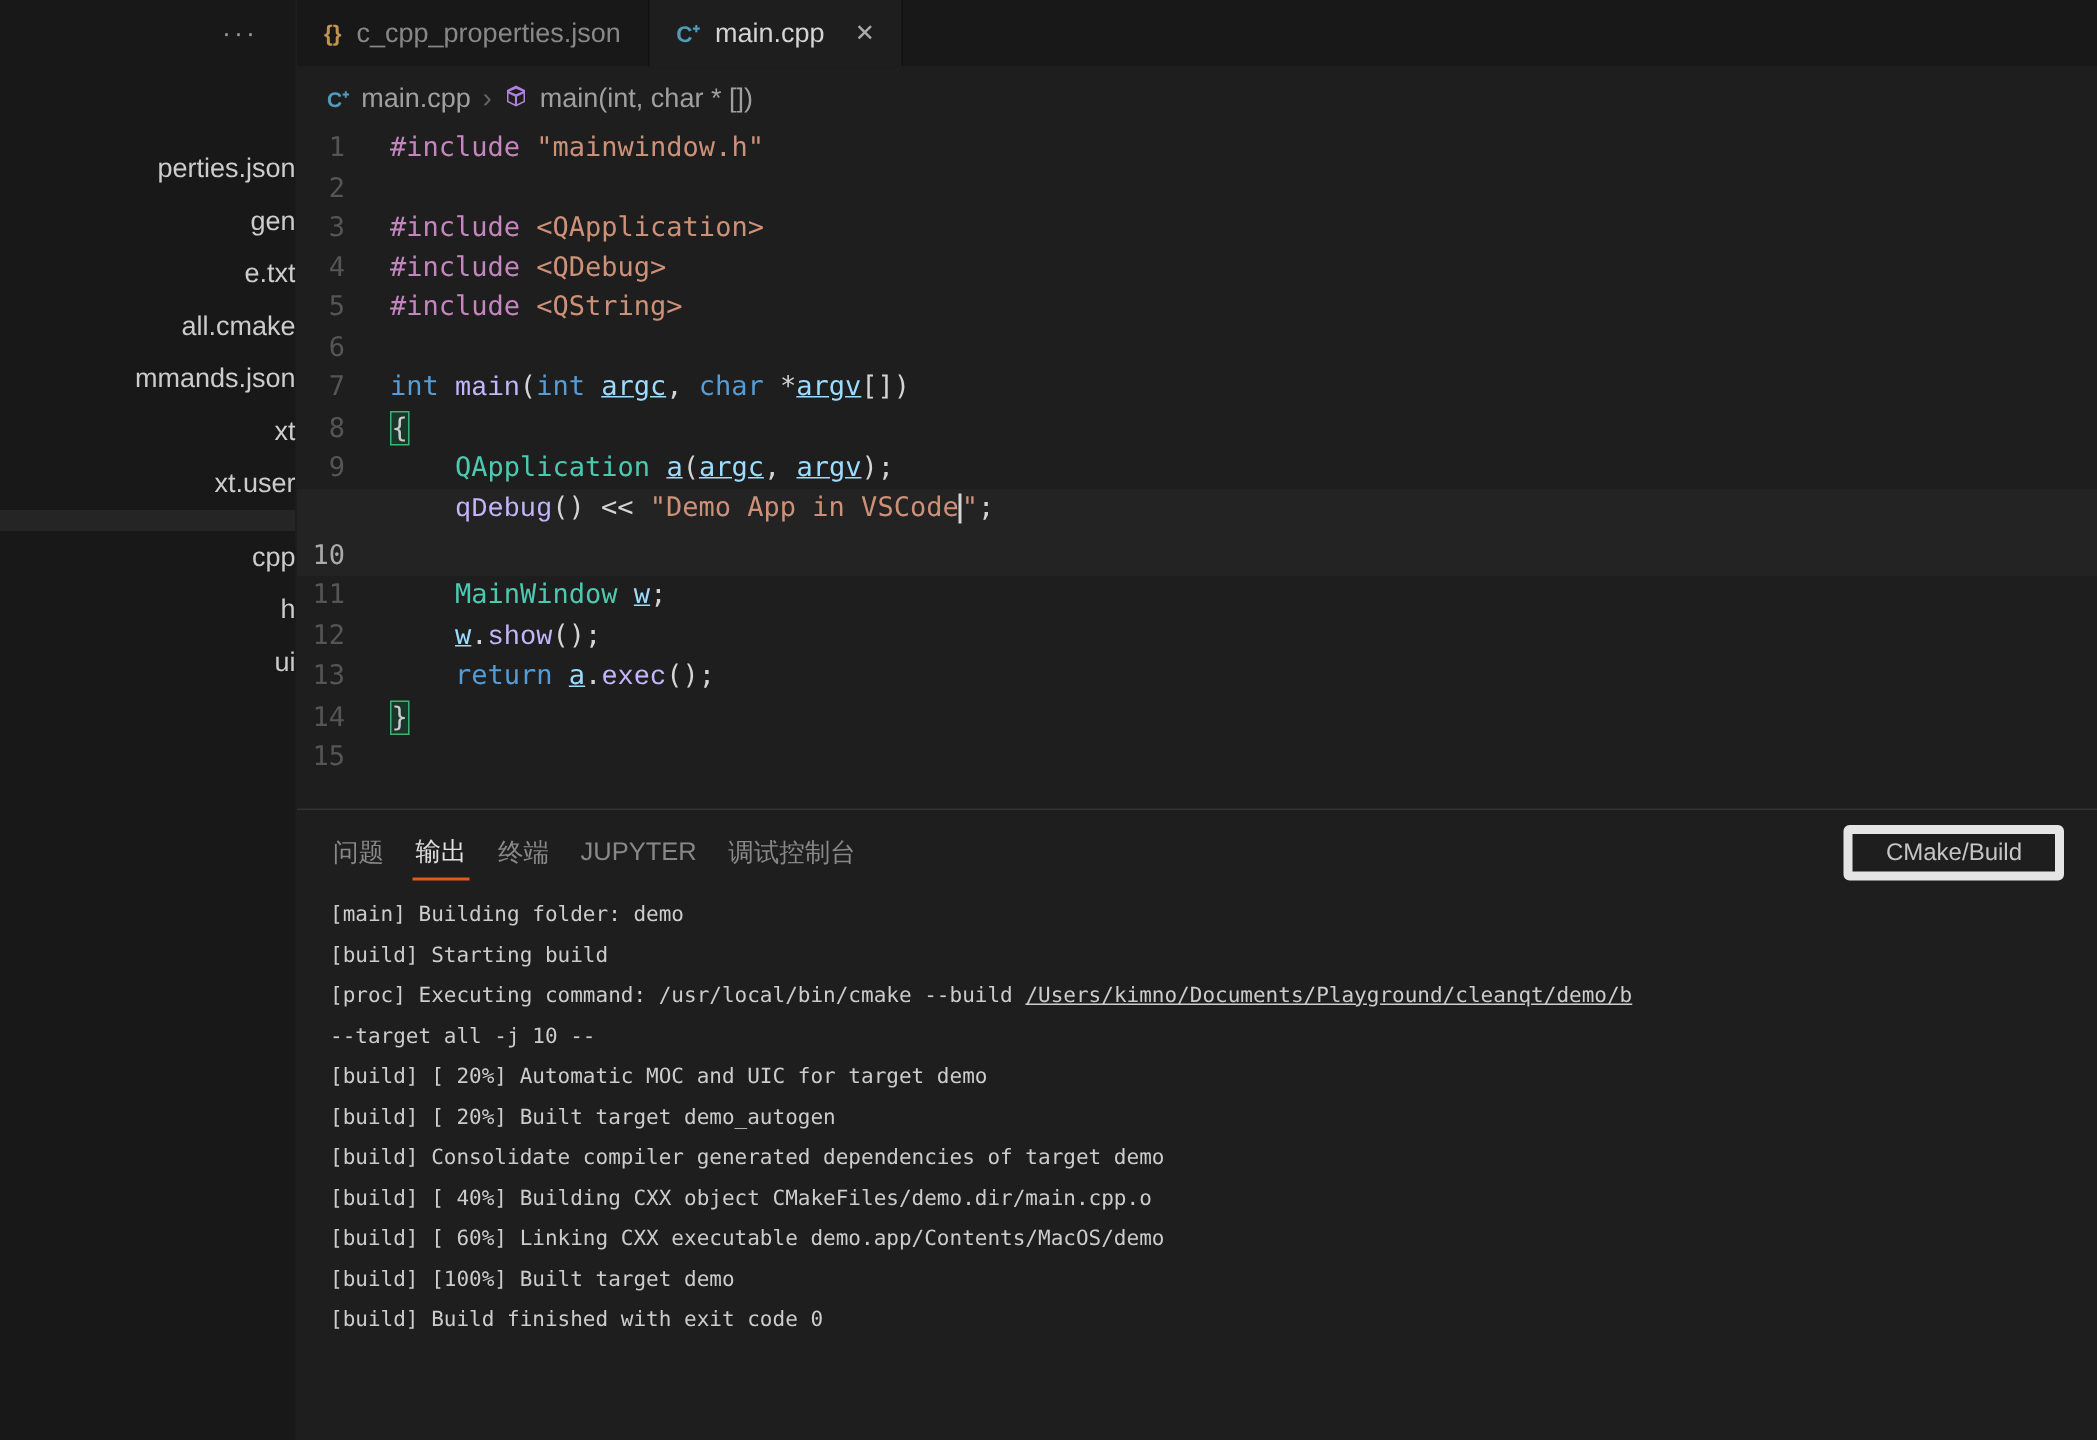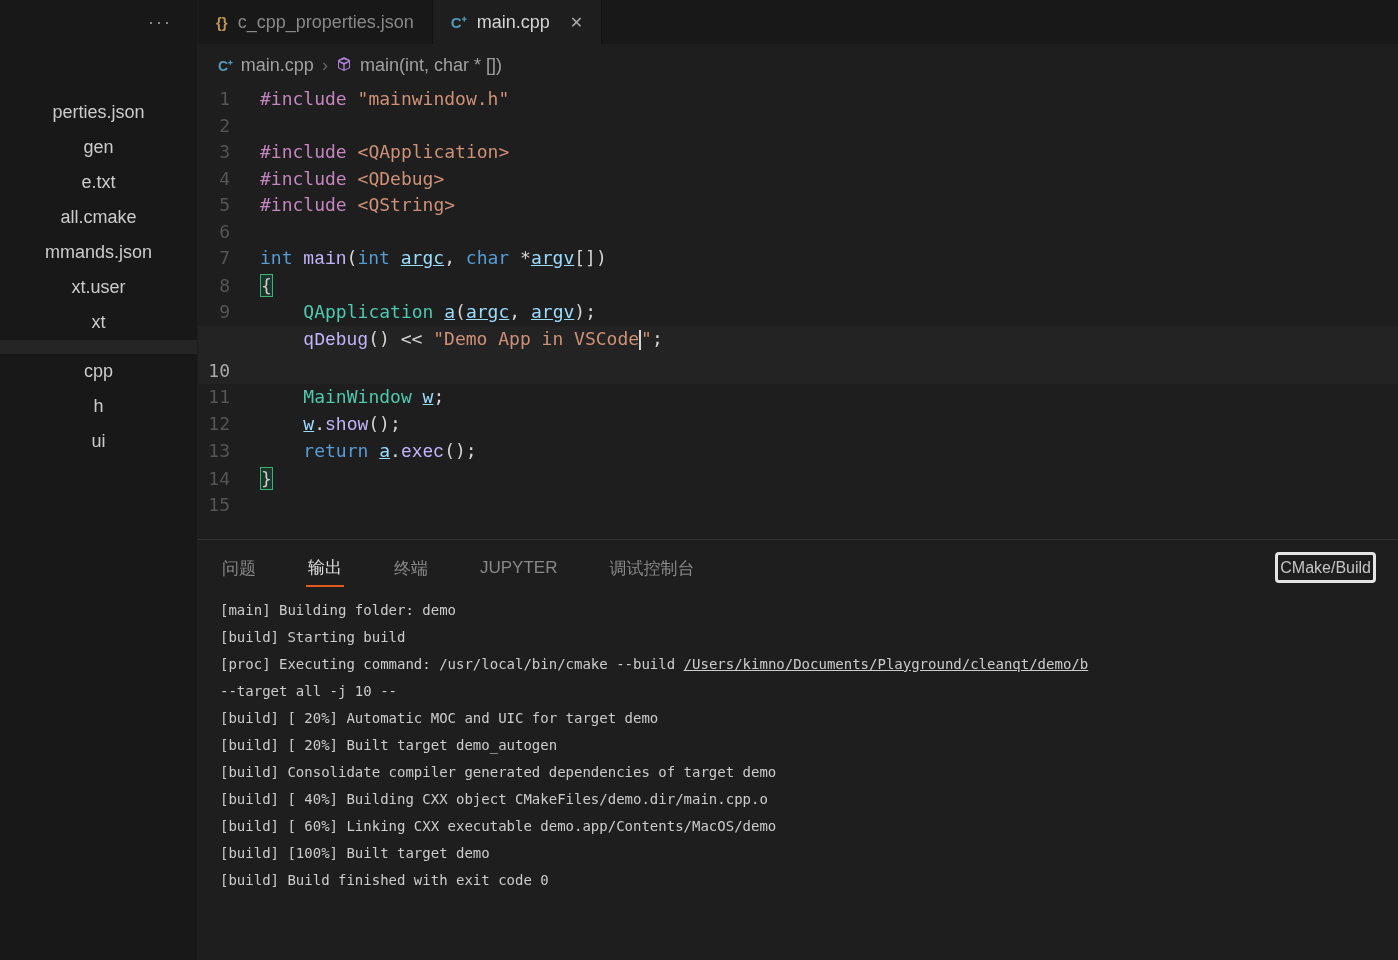--- a/index.html
+++ b/index.html
@@ -30,21 +30,21 @@
       justify-content: flex-end;
       padding-right: 25px;
     }
     .ellipsis { color: #999; font-size: 18px; letter-spacing: 2px; cursor: pointer; }
     .explorer-list { padding-top: 50px; }
     .explorer-item {
       padding: 7px 0 7px 0;
       font-size: 18px;
       color: #cccccc;
       white-space: nowrap;
-      text-align: center;
+      text-align: right;
     }
     .explorer-item.selected { background: #252526; }
     
     
     .main { flex: 1; display: flex; flex-direction: column; background: #1e1e1e; overflow: hidden; }
     
     
     .tabbar {
       display: flex;
       background: #181818;
@@ -116,38 +116,38 @@
       border-top: 1px solid #333;
       background: #1e1e1e;
       flex: 1;
       display: flex;
       flex-direction: column;
       padding-top: 10px;
     }
     .panel-tabs {
       display: flex;
       align-items: center;
-      gap: 48px;
+      gap: 17px;
       padding: 0 22px 0 22px;
       font-size: 17px;
       color: #888;
       position: relative;
     }
     .panel-tab { padding: 6px 2px; cursor: pointer; }
     .panel-tab.active {
       color: #e0e0e0;
       border-bottom: 2px solid #e05a19;
     }
     .panel-right {
       margin-left: auto;
     }
     .cmake-pill {
-      border: 3px solid #e5e5e5;
+      border: 6px solid #e5e5e5;
       border-radius: 4px;
-      padding: 4px 2px;
+      padding: 4px 22px;
       color: #c5c5c5;
       font-size: 16px;
     }
     .output {
       font-family: Menlo, Consolas, monospace;
       font-size: 14px;
       line-height: 27px;
       white-space: pre;
       color: #cccccc;
       padding: 10px 22px;
@@ -161,22 +161,22 @@
 <div class="sidebar">
   <div class="sidebar-top">
     <span class="ellipsis">···</span>
   </div>
   <div class="explorer-list" id="explorer-list">
       <div class="explorer-item">perties.json</div>
       <div class="explorer-item">gen</div>
       <div class="explorer-item">e.txt</div>
       <div class="explorer-item">all.cmake</div>
       <div class="explorer-item">mmands.json</div>
+      <div class="explorer-item">xt</div>
       <div class="explorer-item">xt.user</div>
-      <div class="explorer-item">xt</div>
       <div class="explorer-item selected"></div>
       <div class="explorer-item">cpp</div>
       <div class="explorer-item">h</div>
       <div class="explorer-item">ui</div>
     </div>
 </div>
 
 <div class="main">
 
   <div class="tabbar" id="tabbar">

